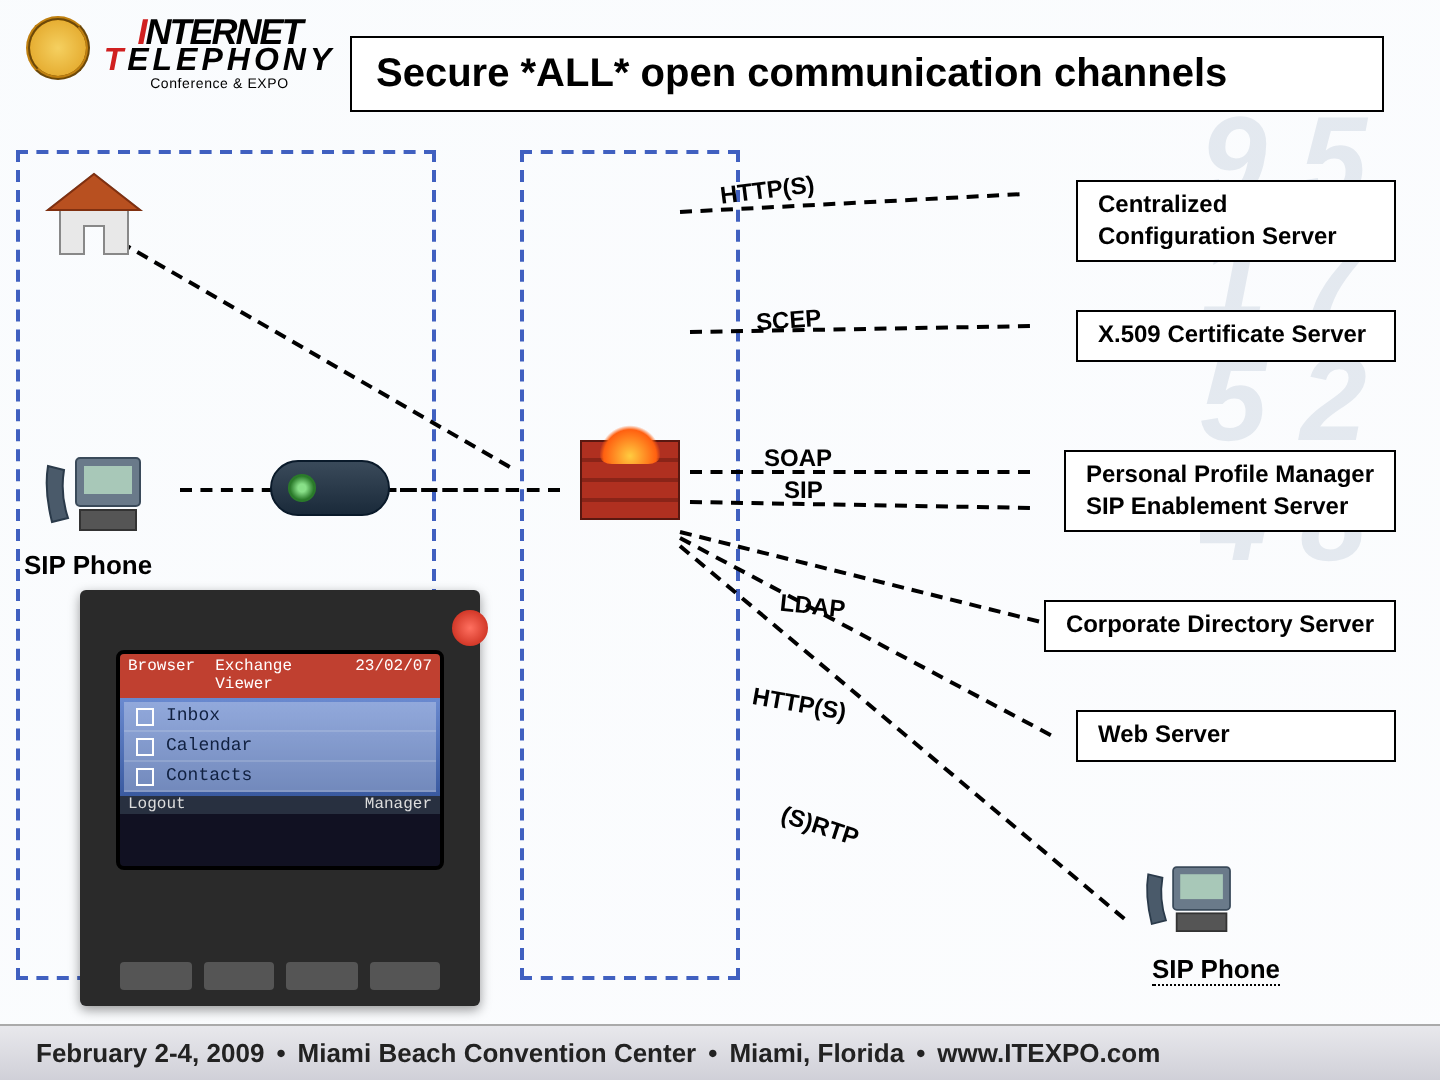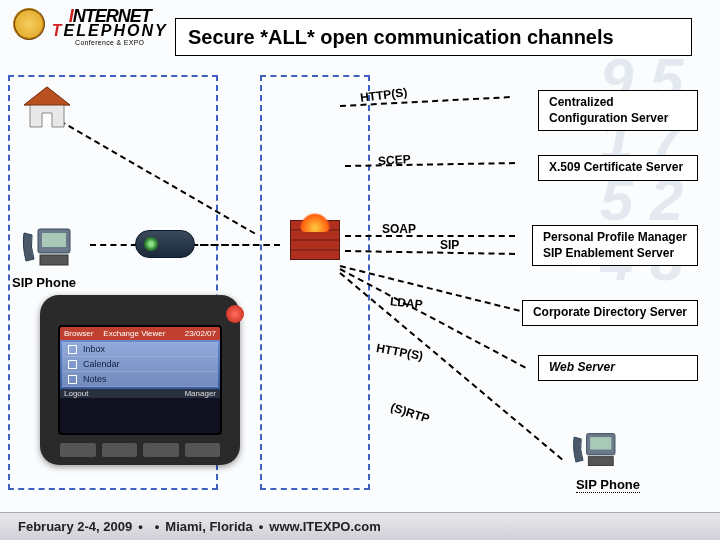--- a/index.html
+++ b/index.html
@@ -26,28 +26,28 @@
   .zone { position: absolute; border: 2px dashed #4060c0; }
   .zone-left { top: 75px; left: 8px; width: 210px; height: 415px; }
   .zone-mid  { top: 75px; left: 260px; width: 110px; height: 415px; }
   
   
   .server-box { position: absolute; right: 22px; border: 1px solid #000; background: #fff; padding: 4px 10px; font-size: 12px; font-weight: bold; line-height: 1.3; min-width: 160px; }
   .sb1 { top: 90px; }
   .sb2 { top: 155px; }
   .sb3 { top: 225px; }
   .sb4 { top: 300px; }
-  .sb5 { top: 355px; font-style: italic; }
+  .sb5 { top: 355px; }
   
   
   .proto { position: absolute; font-size: 12px; color: #000; font-weight: bold; }
   .p1 { top: 88px; left: 360px; transform: rotate(-7deg); }
   .p2 { top: 153px; left: 378px; transform: rotate(-4deg); }
   .p3a{ top: 222px; left: 382px; }
-  .p3b{ top: 238px; left: 392px; margin-left: 48px; }
+  .p3b{ top: 238px; left: 392px; }
   .p4 { top: 296px; left: 390px; transform: rotate(6deg); }
   .p5 { top: 345px; left: 376px; transform: rotate(10deg); }
   .p6 { top: 406px; left: 390px; transform: rotate(18deg); }
   
   
   .conn { position: absolute; border-top: 2px dashed #000; transform-origin: left center; }
   
   
   .device { position: absolute; }
   .house { top: 85px; left: 22px; width: 50px; height: 45px; }
@@ -58,21 +58,21 @@
   
   .gateway { position: absolute; top: 230px; left: 135px; width: 60px; height: 28px; background: linear-gradient(#3a4a5a,#1a2a3a); border-radius: 14px; border:1px solid #0a1a2a;}
   .gateway::after { content:""; position:absolute; top:6px; left:8px; width:14px; height:14px; border-radius:50%; background: radial-gradient(circle,#88e088 20%, #2a7a2a 60%); }
   .gateway .bars{ position:absolute; left:-10px; top:-5px; width:10px; height:20px; }
   
   .firewall { position: absolute; top: 220px; left: 290px; width: 50px; height: 50px; }
   .firewall .brick { width:100%; height:40px; background: repeating-linear-gradient(0deg,#b03020 0 8px,#8a2418 8px 10px), repeating-linear-gradient(90deg,transparent 0 14px,rgba(0,0,0,0.2) 14px 16px); border:1px solid #5a1810; }
   .firewall .flame { position:absolute; top:-8px; left:10px; width:30px; height:20px; background: radial-gradient(circle at 50% 80%,#ffcc40,#ff6010 60%,transparent 70%); border-radius:50% 50% 20% 20%; }
   
   
-  .phone-screen { position: absolute; top: 295px; left: 40px; width: 200px; height: 170px; background: #2a2a2a; border-radius: 19px; box-shadow: 0 2px 6px rgba(0,0,0,0.4); }
+  .phone-screen { position: absolute; top: 295px; left: 40px; width: 200px; height: 208px; background: #2a2a2a; border-radius: 3px; box-shadow: 0 2px 6px rgba(0,0,0,0.4); font-family: Liberation Mono, monospace; }
   .phone-screen .btn-red { position:absolute; top:10px; right:-4px; width:18px; height:18px; border-radius:50%; background:radial-gradient(circle,#ff7060,#c02010); }
   .phone-display { position:absolute; top:30px; left:18px; width:164px; height:110px; background:#112; border:2px solid #000; border-radius:4px; overflow:hidden; }
   .phone-display .hdr { background:#c04030; color:#fff; font-size:8px; padding:2px 4px; display:flex; gap:10px; }
   .phone-display .list { background: linear-gradient(180deg,#6a8ad0,#3a5aa0); padding:2px; }
   .phone-display .list .row { background: rgba(255,255,255,0.28); border-bottom:1px solid rgba(255,255,255,0.15); color:#102040; font-size:9px; padding:2px 6px; display:flex; align-items:center; gap:4px; }
   .phone-display .ftr { background:#283040; color:#ddd; font-size:8px; padding:0 4px; display:flex; justify-content:space-between; }
   .phone-softkeys { position:absolute; bottom:8px; left:20px; right:20px; height:14px; display:flex; gap:6px; }
   .phone-softkeys span { flex:1; background:#555; border-radius:2px; }
   
   
@@ -168,21 +168,21 @@
       <div class="row">
           <span class="tiny-icon"></span>
           <span>Inbox</span>
         </div>
       <div class="row">
           <span class="tiny-icon"></span>
           <span>Calendar</span>
         </div>
       <div class="row">
           <span class="tiny-icon"></span>
-          <span>Notes</span>
+          <span>Contacts</span>
         </div>
     </div>
     <div class="ftr">
       <span>Logout</span>
       <span>Manager</span>
     </div>
   </div>
   <div class="phone-softkeys">
       <span></span>
       <span></span>
@@ -197,17 +197,18 @@
       <rect x="22" y="8" width="24" height="14" fill="#a8c8b8"></rect>
       <rect x="20" y="30" width="28" height="10" fill="#555" stroke="#333"></rect>
       <path d="M4 8 Q2 20 6 36 L14 34 Q10 22 12 10 Z" fill="#4a5a6a" stroke="#2a3a4a"></path>
     </svg>
 </div>
 <div class="sip-label-right"><span class="sip-u">SIP Phone</span></div>
 
 <div class="footer">
   <span>February 2-4, 2009</span>
     <span class="sep">•</span>
+  <span>Miami Beach Convention Center</span>
     <span class="sep">•</span>
   <span>Miami, Florida</span>
     <span class="sep">•</span>
   <span>www.ITEXPO.com</span>
 </div>
 
 </body></html>

